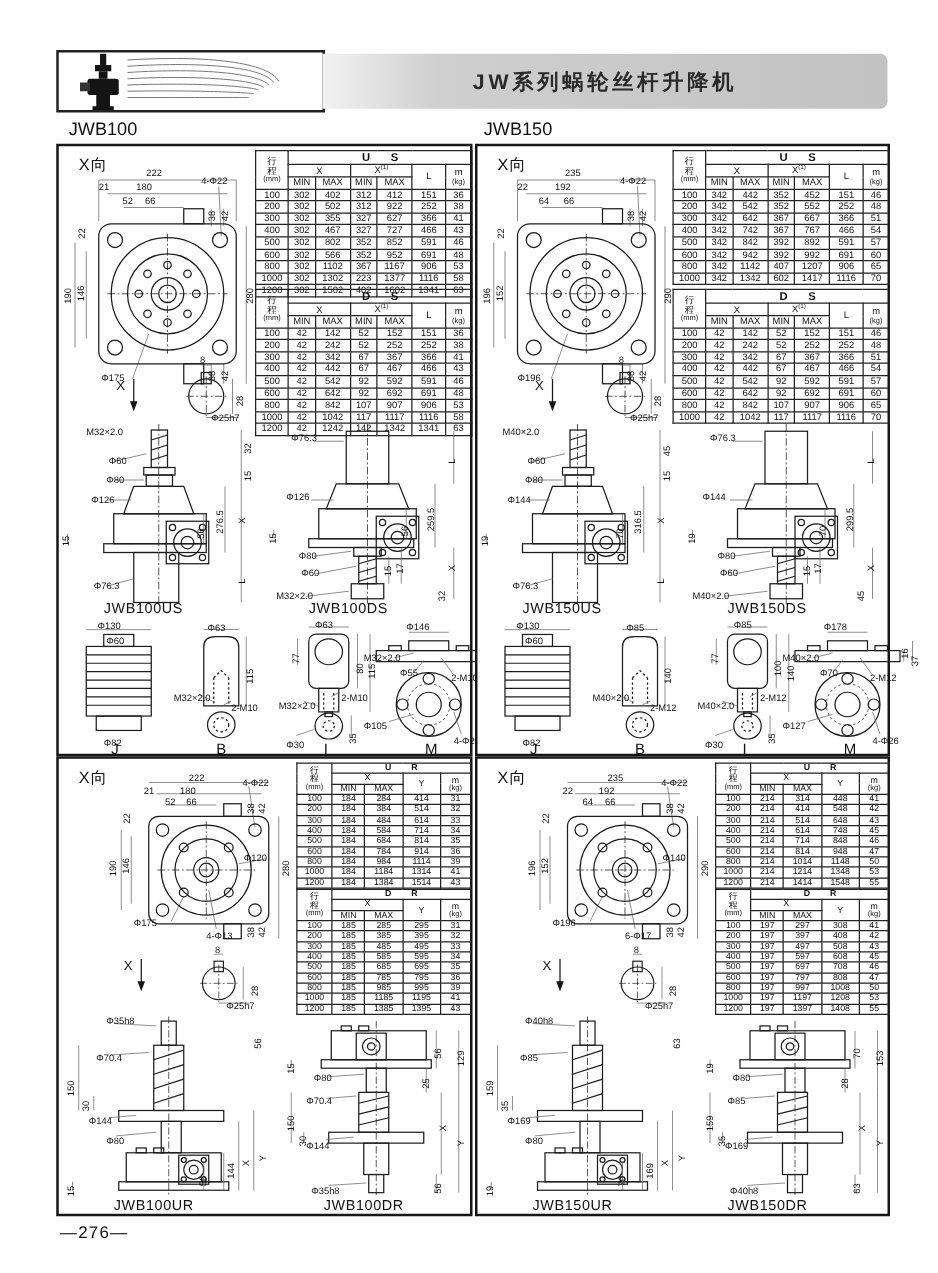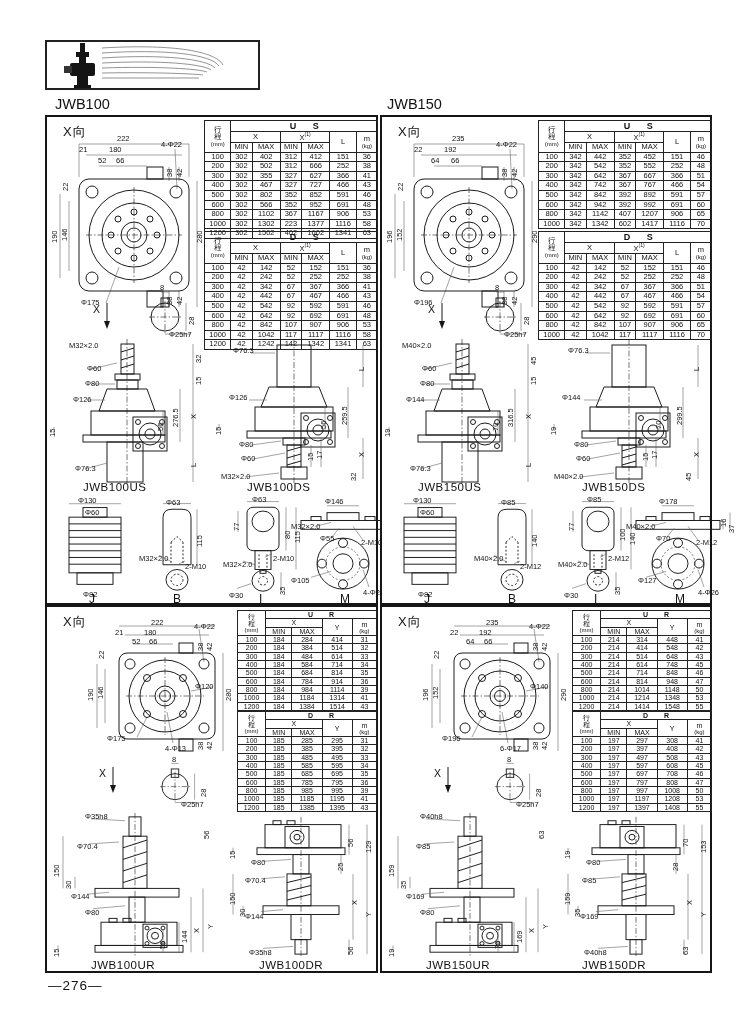--- a/index.html
+++ b/index.html
@@ -54,20 +54,23 @@
         <path d="M55,6 C120,2 168,8 176,23"></path>
           <path d="M55,11 C118,7 164,12 172,24"></path>
         <path d="M55,16 C116,12 160,17 168,26"></path>
           <path d="M55,21 C114,18 156,22 164,28"></path>
         <path d="M55,26 C112,24 152,27 160,30"></path>
           <path d="M55,31 C110,30 150,32 156,33"></path>
         <path d="M55,36 C110,36 148,36 152,36"></path>
       </g>
     </svg>
   </div>
+  <div class="hband">
+    <span class="htitle">JW系列蜗轮丝杆升降机</span>
+  </div>
 </div>
 <span class="model-label" style="left:55px;top:96px">JWB100</span>
 <span class="model-label" style="left:387px;top:96px">JWB150</span>
 
 <div class="quad q1">
   <div class="view-label">X向</div>
   <div class="draw" style="left:2px;top:14px;width:155px;height:200px">
       <svg viewBox="0 0 155 200" preserveAspectRatio="none">
 <g stroke="#666" stroke-width="0.6" fill="none">
           <line x1="30" y1="13" x2="140" y2="13"></line>
@@ -185,21 +188,21 @@
             <td>312</td>
             <td>412</td>
             <td>151</td>
             <td>36</td>
           </tr>
           <tr>
             <td>200</td>
             <td>302</td>
             <td>502</td>
             <td>312</td>
-            <td>666</td>
+            <td>922</td>
             <td>252</td>
             <td>38</td>
           </tr>
           <tr>
             <td>300</td>
             <td>302</td>
             <td>355</td>
             <td>327</td>
             <td>627</td>
             <td>366</td>
@@ -1083,21 +1086,21 @@
           <line x1="20" y1="84" x2="40" y2="78"></line>
           <line x1="78" y1="94" x2="72" y2="76"></line>
         </g>
       </svg>
       <span class="dim" style="left: 33px; top: 3px;">Φ178</span>
       <span class="dim" style="left: 94px; top: 32px; transform-origin: left top; transform: rotate(-90deg);">16</span>
       <span class="dim" style="left: 102px; top: 38px; transform-origin: left top; transform: rotate(-90deg);">37</span>
       <span class="dim" style="left: 0px; top: 28px;">M40×2.0</span>
       <span class="dim" style="left: 30px; top: 40px;">Φ70</span>
       <span class="dim" style="left: 70px; top: 44px;">2-M12</span>
-      <span class="dim" style="left: 12px; top: 82px;">Φ127</span>
+      <span class="dim" style="left: 0px; top: 82px;">Φ127</span>
       <span class="dim" style="left: 72px; top: 94px;">4-Φ26</span>
     </div>
   <span class="acap" style="left:42px;top:475px">J</span>
   <span class="acap" style="left:126px;top:475px">B</span>
   <span class="acap" style="left:212px;top:475px">I</span>
   <span class="acap" style="left:293px;top:475px">M</span>
 </div>
 
 <div class="quad q3">
   <div class="view-label">X向</div>

